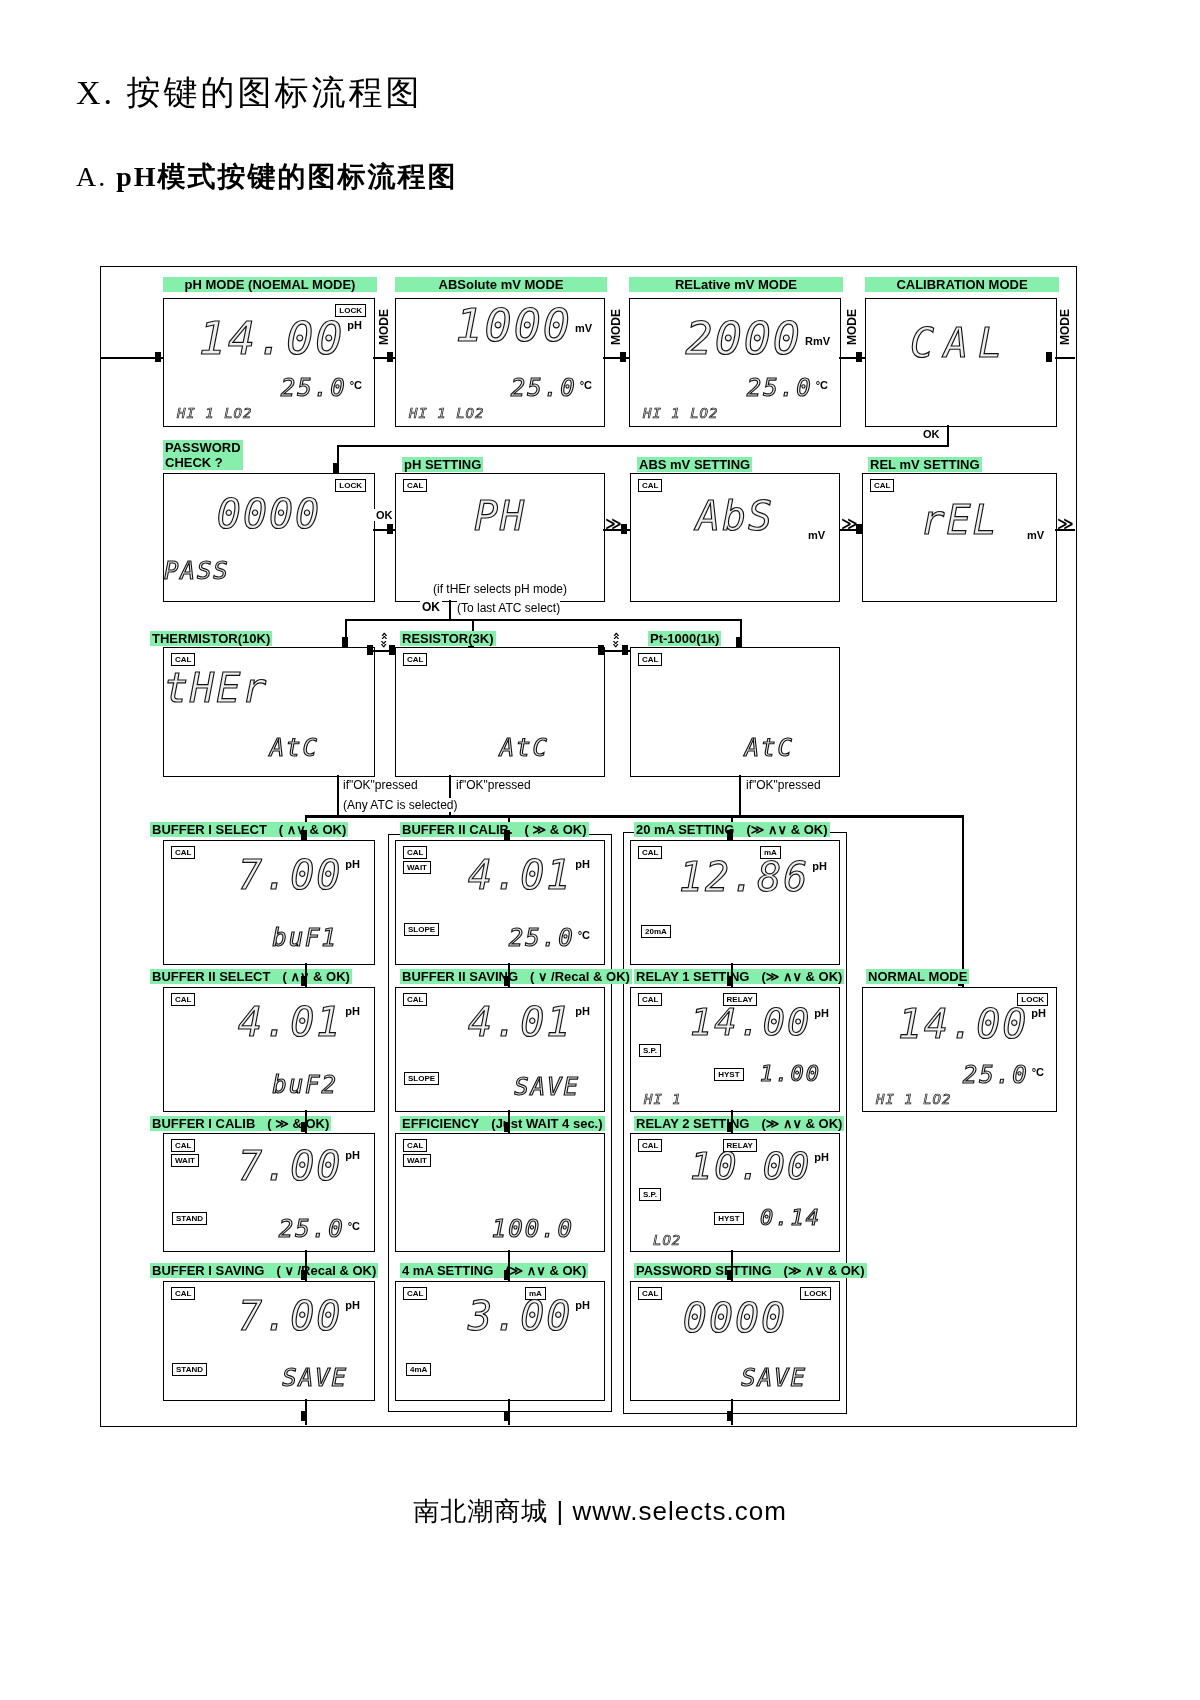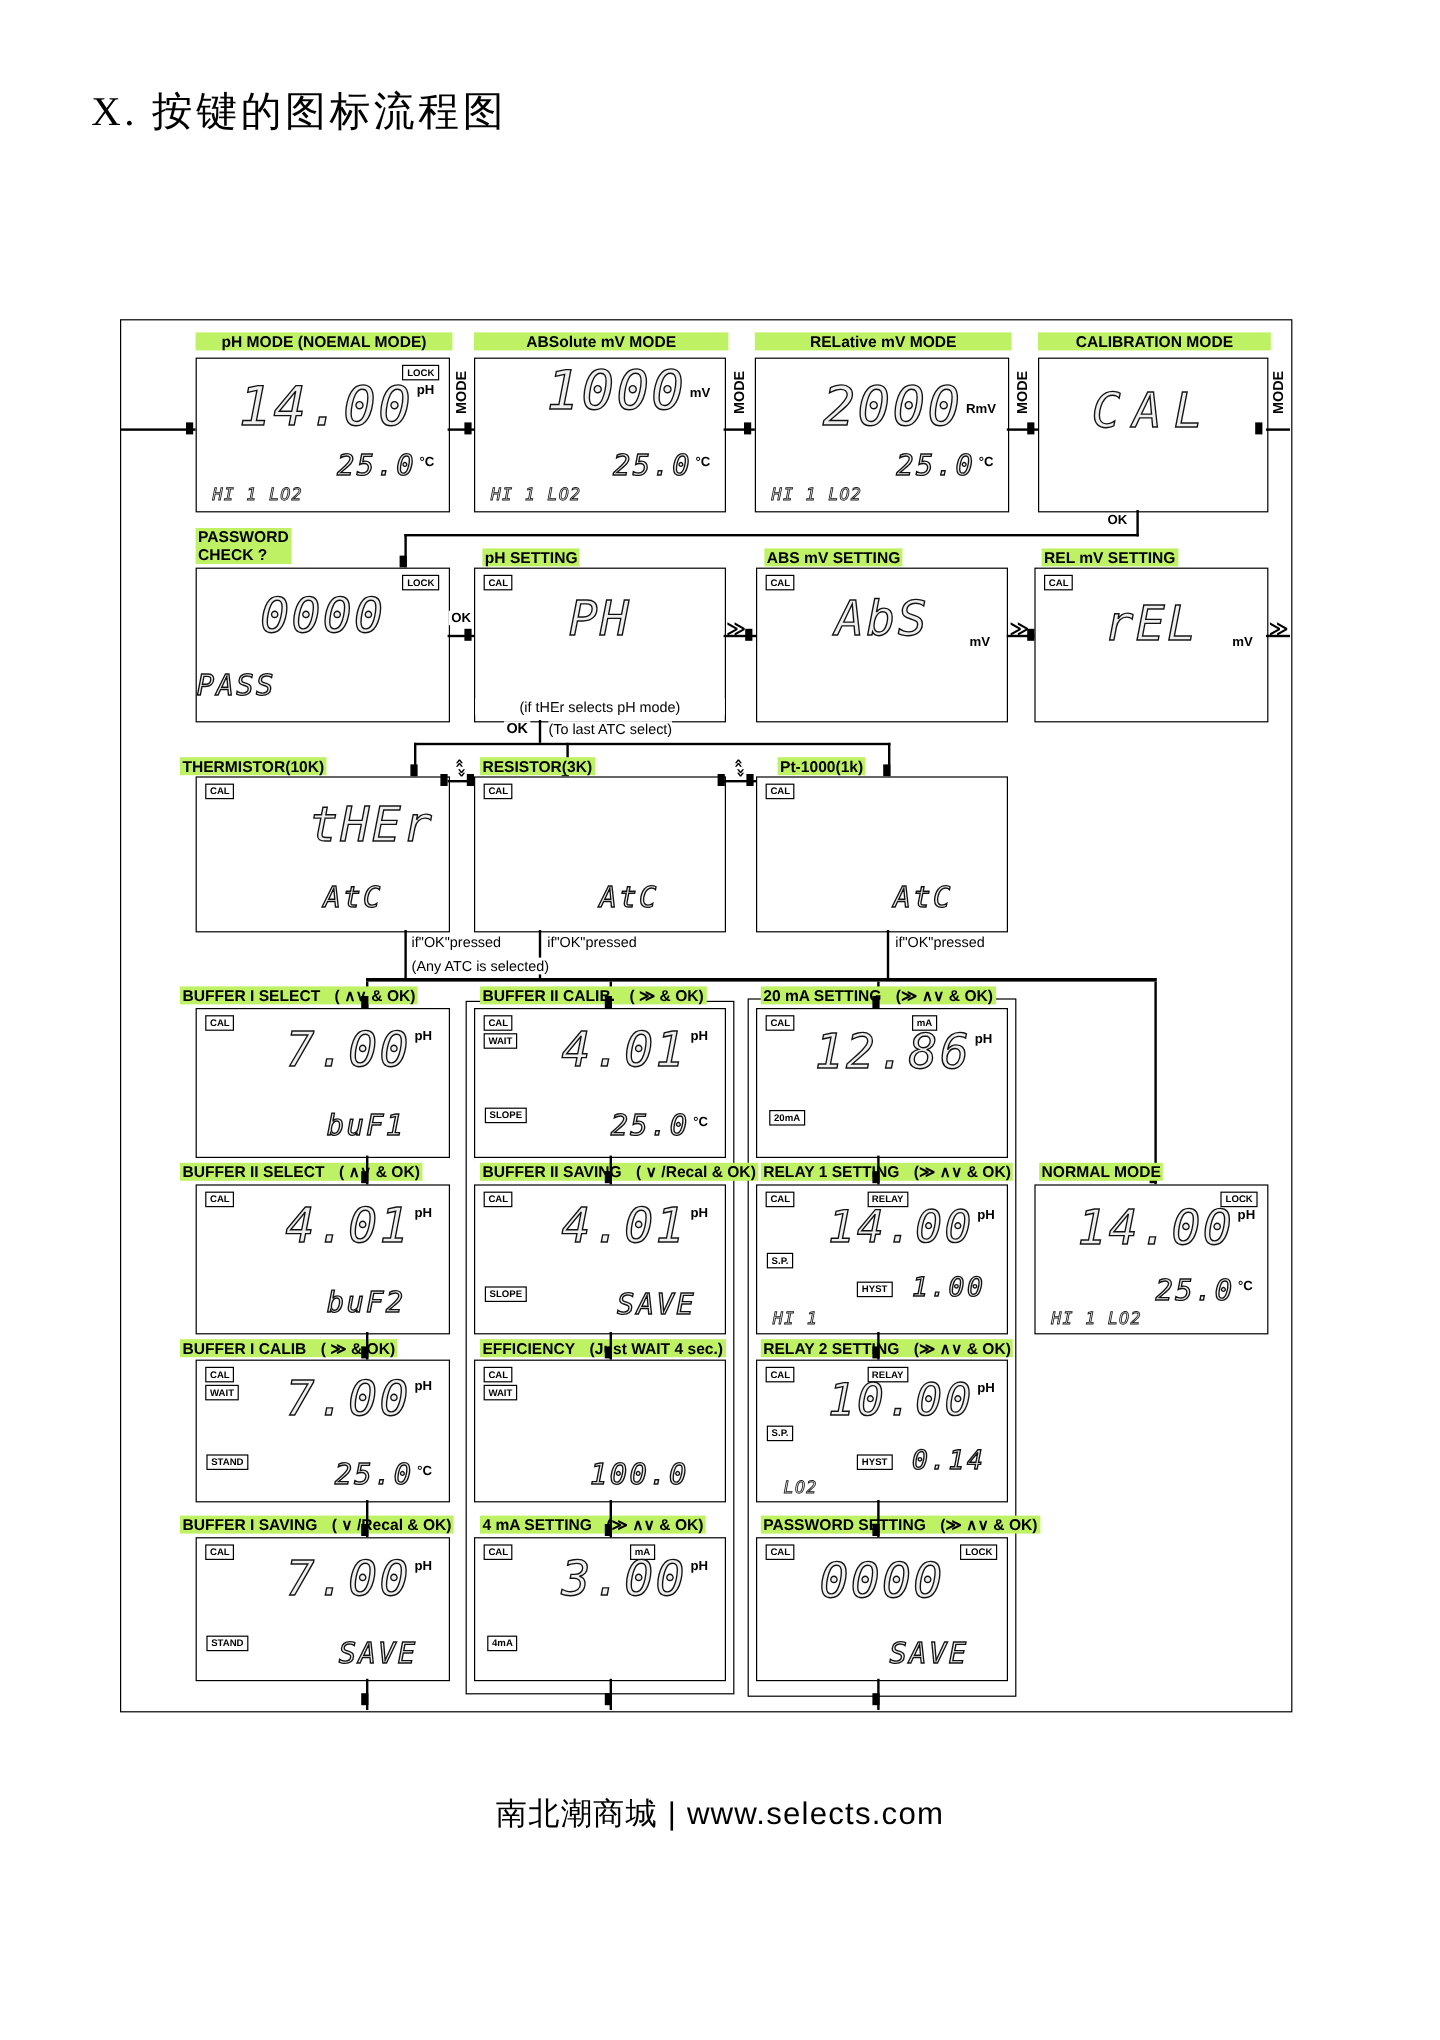--- a/index.html
+++ b/index.html
@@ -13,21 +13,21 @@
   .seg{font-family:"DejaVu Sans Mono",monospace;font-style:italic;letter-spacing:2px;line-height:1;
        color:#efefef;-webkit-text-stroke:1.15px #121212;white-space:nowrap}
   .s44{font-size:45px}.s40{font-size:40px}.s36{font-size:37px}
   .s24{font-size:24px}.s22{font-size:22px}
   .s13{font-size:14px;letter-spacing:1px;-webkit-text-stroke:.7px #121212}
   .m{position:absolute;display:flex;align-items:flex-start}
   .unit{font:700 11px/1 "Liberation Sans",sans-serif;font-style:normal;color:#000;margin-left:3px;margin-top:4px}
   .unit.mid{margin-top:20px}
   .badge{position:absolute;border:1px solid #000;font:700 8px/9px "Liberation Sans",sans-serif;
          padding:1px 3px;background:#fff;white-space:nowrap}
-  .lbl{position:absolute;font:700 13px/15px "Liberation Sans",sans-serif;white-space:nowrap;background:#bef264;padding:0 2px}
+  .lbl{position:absolute;font:700 13px/15px "Liberation Sans",sans-serif;white-space:nowrap;background:#86efac;padding:0 2px}
   .lbl.c{text-align:center}
   .hint{margin-left:12px}
   .note{position:absolute;font:400 12px/14px "Liberation Sans",sans-serif;white-space:nowrap;background:#fff}
   .okt{position:absolute;font:700 11px/12px "Liberation Sans",sans-serif;background:#fff;padding:0 2px}
   .ln{position:absolute;background:#000}
   .nd{position:absolute;width:6px;height:10px;background:#000}
   .mode{position:absolute;width:30px;height:14px;font:700 12px/14px "Liberation Sans",sans-serif;
         transform:rotate(-90deg);white-space:nowrap;text-align:center}
   .chev{position:absolute;font:700 16px/16px "DejaVu Sans",sans-serif}
   .updn{position:absolute;width:18px;text-align:center;font:700 13px/8px "DejaVu Sans",sans-serif}
@@ -39,20 +39,21 @@
           font:400 21px "Liberation Serif",serif}
   .footer{position:absolute;left:0;top:1494px;width:1200px;text-align:center;
           font:400 26px "Liberation Sans",sans-serif;letter-spacing:1px}
 </style>
 </head>
 <body>
 
 <div class="sheet">
 
   <div class="title">X. 按键的图标流程图</div>
+  <div class="subtitle"><span>A.</span> <b>pH模式按键的图标流程图</b></div>
 
   <div class="frame"></div>
 
   <div class="lbl c" style="left:163px;top:277px;width:210px">pH MODE (NOEMAL MODE)</div>
   <div class="lcd" style="left:163px;top:298px;width:210px;height:127px">
     <span class="badge" style="top:5px;right:8px">LOCK</span>
     <div class="m" style="top:17px;right:12px">
         <span class="seg s44">14.00</span>
         <span class="unit">pH</span>
       </div>
@@ -174,21 +175,21 @@
   <div class="ln" style="left:345px;top:619px;width:2px;height:28px"></div>
   <div class="ln" style="left:472px;top:619px;width:2px;height:28px"></div>
   <div class="ln" style="left:740px;top:619px;width:2px;height:28px"></div>
   <div class="nd" style="left:342px;top:637px"></div>
   <div class="nd" style="left:468px;top:637px"></div>
   <div class="nd" style="left:736px;top:637px"></div>
 
   <div class="lbl" style="left:150px;top:631px">THERMISTOR(10K)</div>
   <div class="lcd" style="left:163px;top:647px;width:210px;height:128px">
     <span class="badge" style="top:5px;left:7px">CAL</span>
-    <div class="m" style="top:20px;left:0;right:12px;justify-content:flex-end">
+    <div class="m" style="top:20px;left:0;right:0;justify-content:flex-start">
         <span class="seg s40">tHEr</span>
       </div>
     <div class="m" style="bottom:16px;right:55px">
         <span class="seg s24">AtC</span>
       </div>
   </div>
 
   <div class="lbl" style="left:400px;top:631px">RESISTOR(3K)</div>
   <div class="lcd" style="left:395px;top:647px;width:208px;height:128px">
     <span class="badge" style="top:5px;left:7px">CAL</span>

